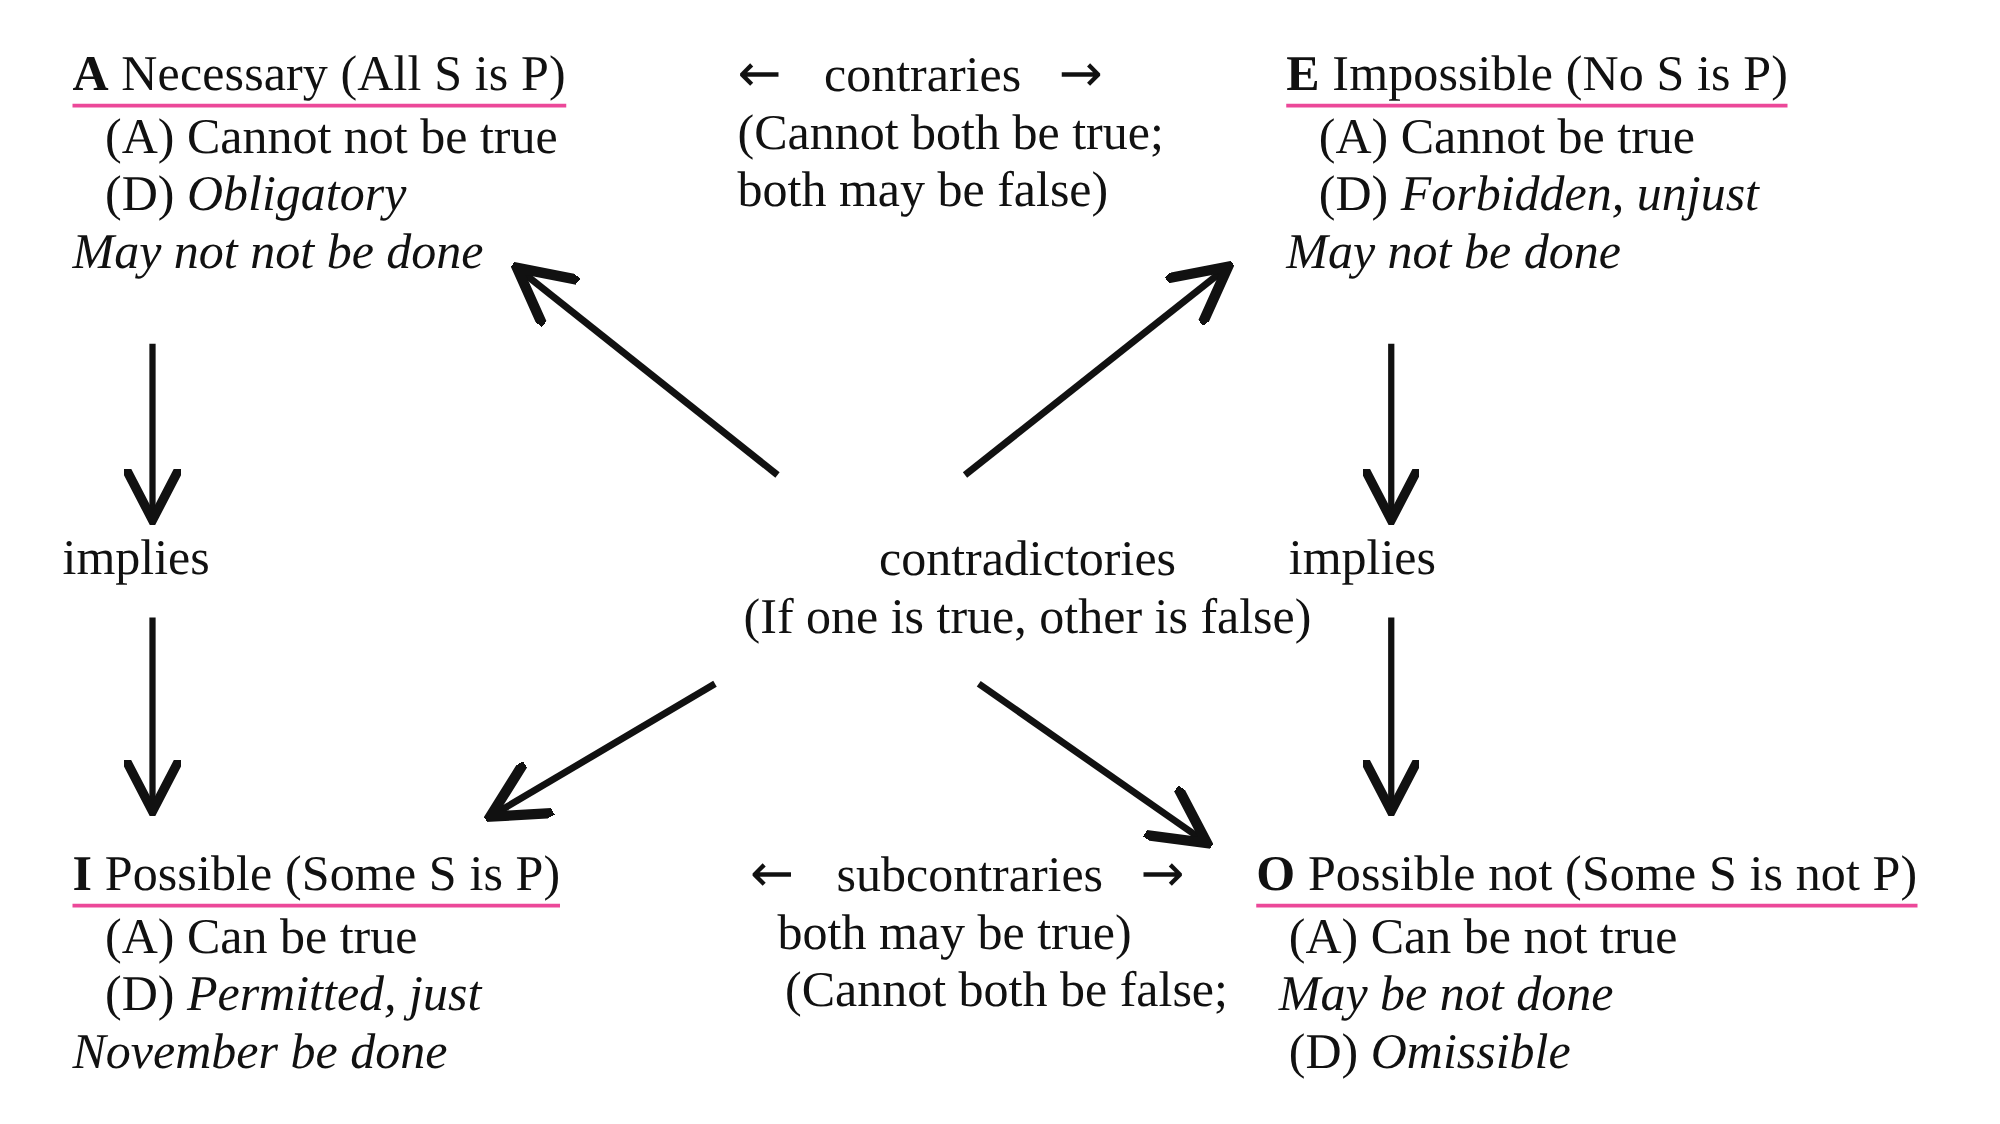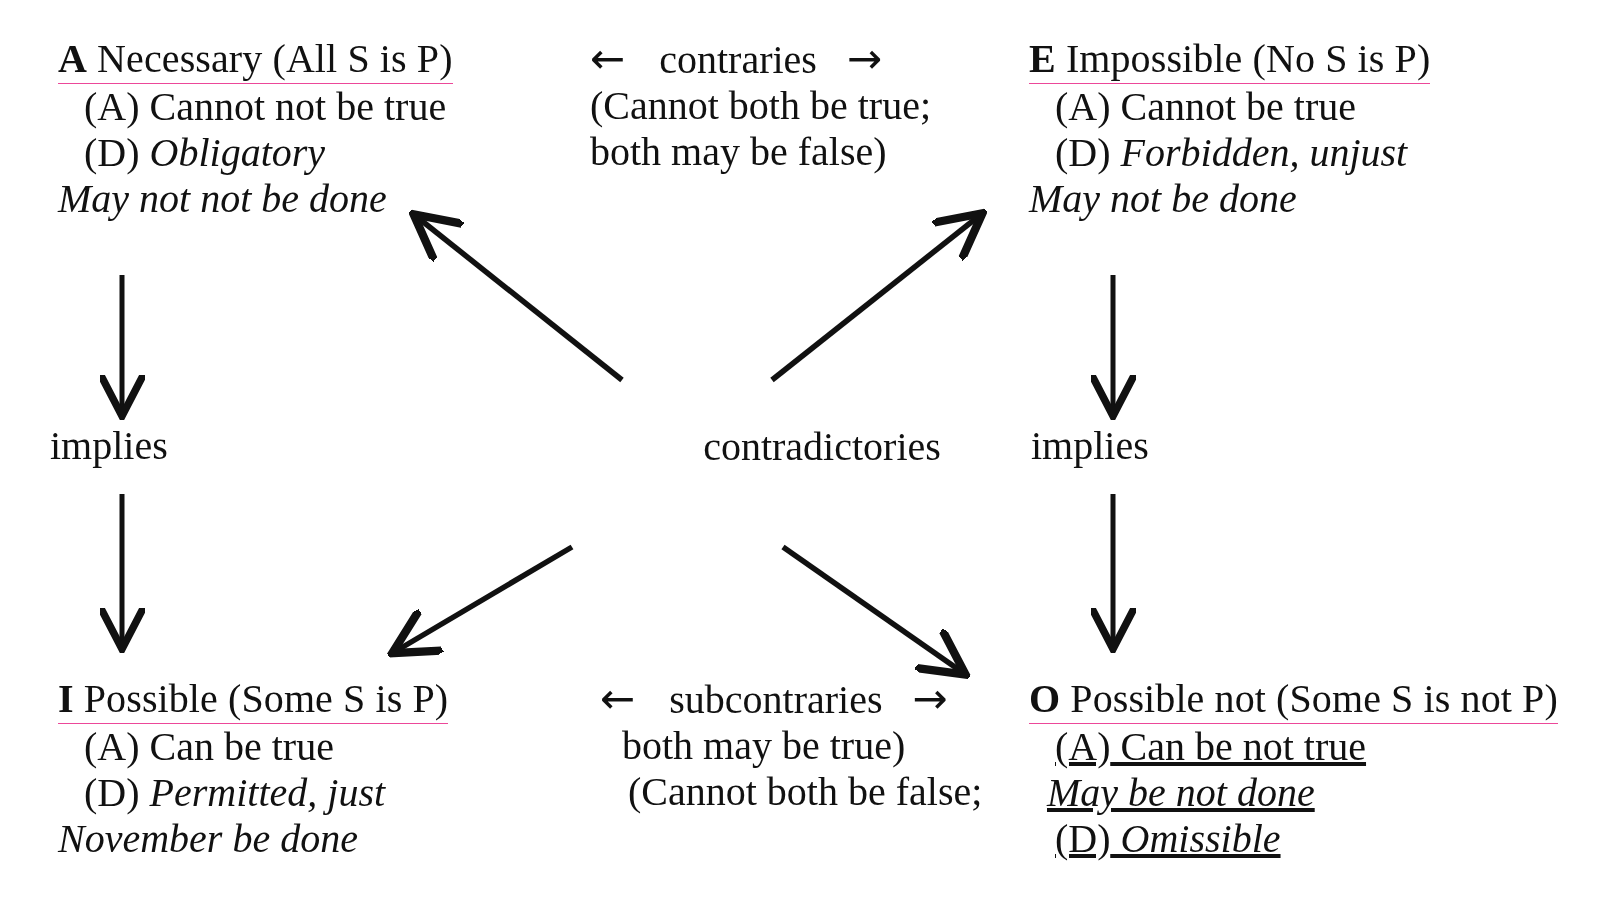--- a/index.html
+++ b/index.html
@@ -19,21 +19,21 @@
     overflow: hidden;
   }
   .blk {
     position: absolute;
     white-space: nowrap;
   }
   .hdr {
     font-size: 40px;
     line-height: 46px;
     letter-spacing: 0.1px;
-    border-bottom: 1px solid #ec4899;
+    border-bottom: 3px solid #ec4899;
     display: inline-block;
     padding-bottom: 1px;
   }
   .hdr .ltr {
     font-weight: bold;
   }
   .ln {
     font-size: 40px;
     line-height: 46px;
     white-space: nowrap;
@@ -132,41 +132,42 @@
       <span>contraries</span>
       <span style="display:inline-block;width:10px;"></span>
       <span class="arrow-glyph">→</span>
     </div>
     <div class="ctr-line">(Cannot both be true;</div>
     <div class="ctr-line">both may be false)</div>
   </div>
 
   <div class="ctr" style="left:800px; top:424px; transform:translateX(-50%); text-align:center;">
     <div class="ctr-line">contradictories</div>
+    <div class="ctr-line">(If one is true, other is false)</div>
   </div>
 
   <div class="implies" style="left:50px; top:424px;">implies</div>
   <div class="implies" style="left:1031px; top:424px;">implies</div>
 
   <div class="blk" style="left:58px; top:676px;">
     <div>
       <span class="hdr">
         <span class="ltr">I</span><span> Possible (Some S is P)</span>
       </span>
     </div>
     <div class="ln indent">
       <span>(A)</span><span> Can be true</span>
     </div>
     <div class="ln indent">
       <span>(D)</span><span class="it"> Permitted, just</span>
     </div>
     <div class="ln it">November be done</div>
   </div>
 
-  <div class="blk" style="left:1029px; top:676px;text-decoration:underline;">
+  <div class="blk" style="left:1005px; top:676px;">
     <div>
       <span class="hdr">
         <span class="ltr">O</span><span> Possible not (Some S is not P)</span>
       </span>
     </div>
     <div class="ln indent">
       <span>(A)</span><span> Can be not true</span>
     </div>
     <div class="ln it" style="padding-left:18px;">May be not done</div>
     <div class="ln indent">

